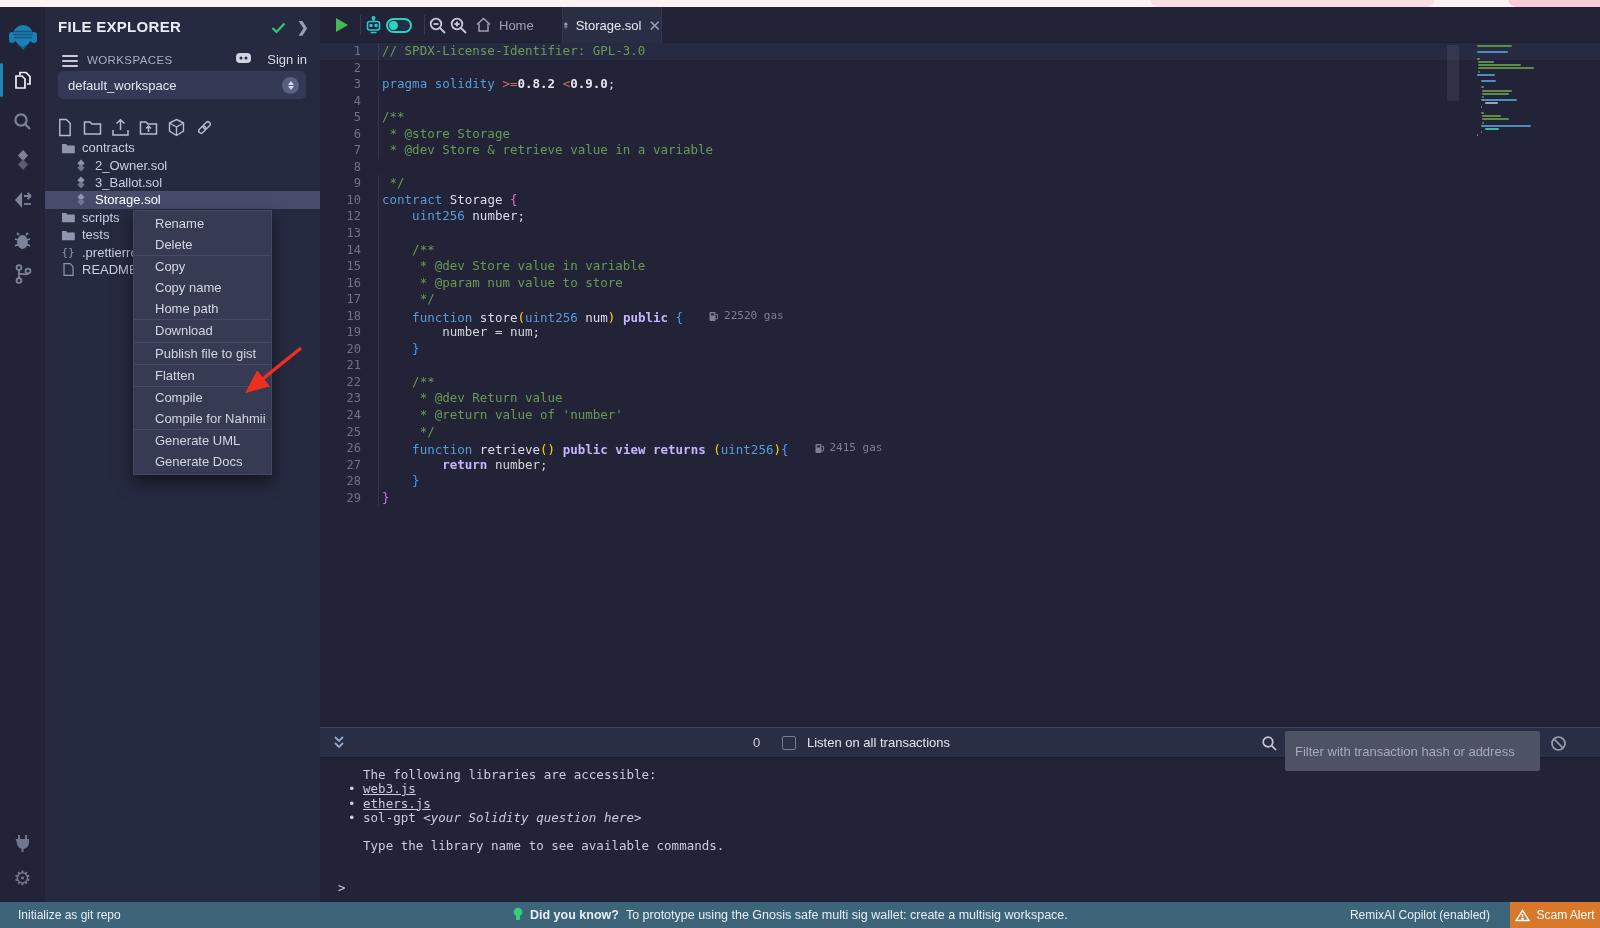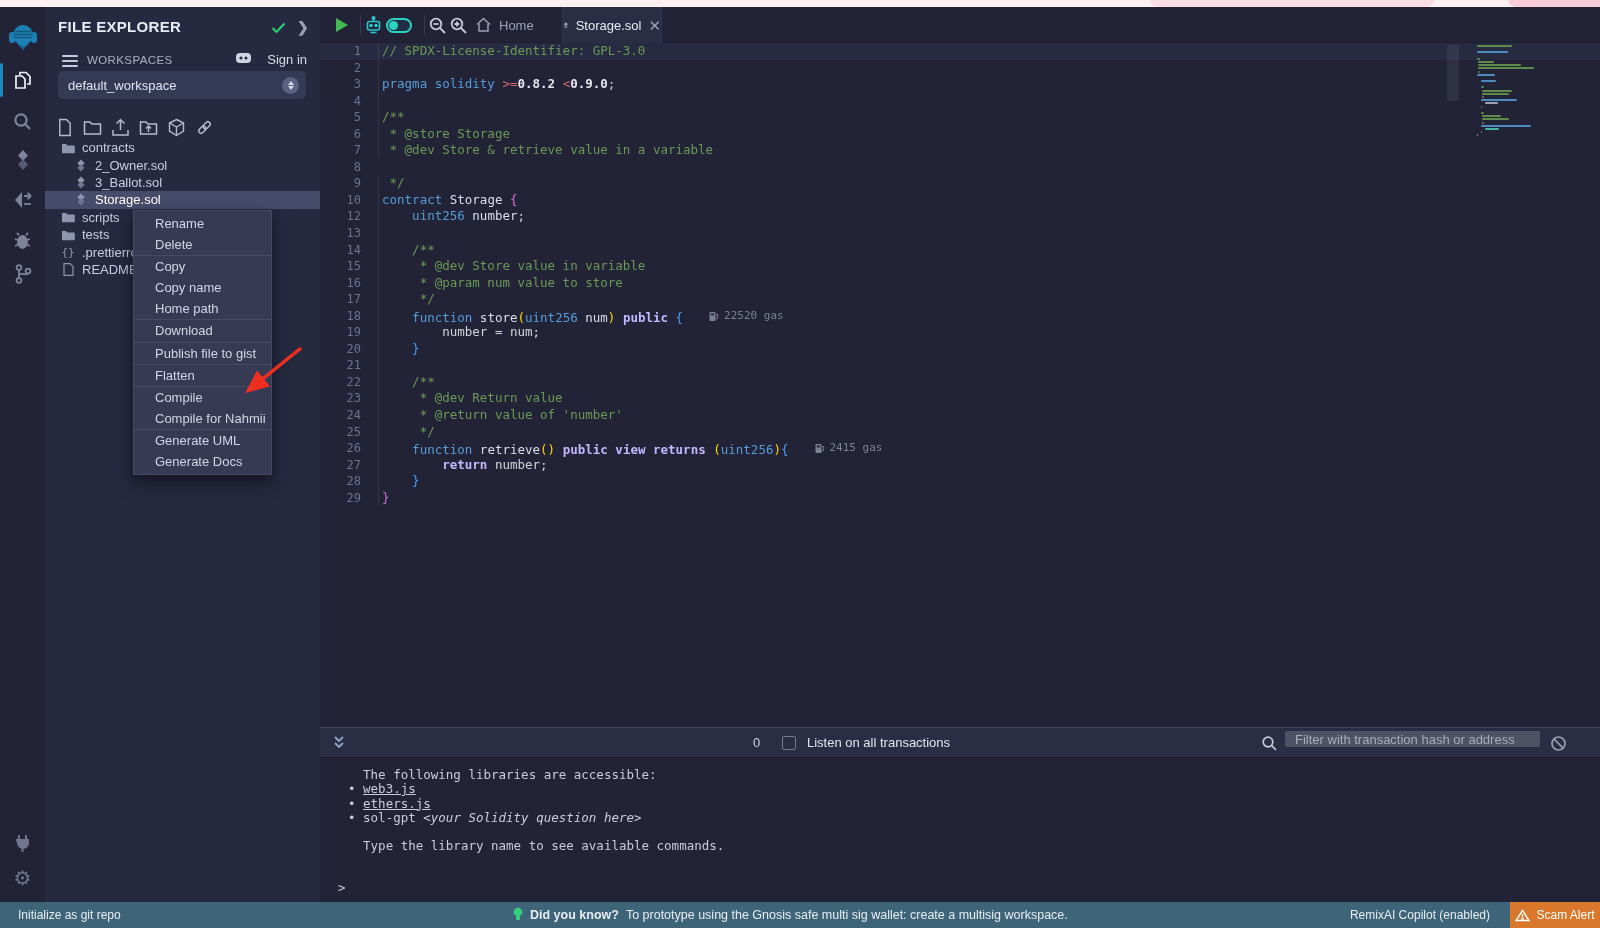--- a/index.html
+++ b/index.html
@@ -73,21 +73,21 @@
   .scroll-thumb { position:absolute; left:1127px; top:2px; width:12px; height:56px; background:rgba(170,180,210,.10); border-radius:2px;}
 
   
   .terminal { position:absolute; left:320px; top:720px; width:1280px; height:175px; background:#222336;}
   .term-head { position:absolute; left:0; top:0; width:1280px; height:31px; background:#2a2e45; border-top:1px solid #3f4460; border-bottom:1px solid #1a1d2c;}
   .term-chev { position:absolute; left:12px; top:7px;}
   .term-count { position:absolute; left:433px; right:auto; top:7px; color:#cfd3e2; font-size:13px;}
   .term-check { position:absolute; left:462px; top:8px; width:14px; height:14px; border:1px solid #767b90; border-radius:2px; background:transparent;}
   .term-listen { position:absolute; left:487px; top:7px; color:#e2e5f0; font-size:13px;}
   .term-search { position:absolute; left:941px; top:7px;}
-  .term-filter { position:absolute; left:965px; top:3px; width:255px; height:16px; background:#4d5264; border:none; border-radius:2px; color:#e6e8f2; font-size:13px; padding:0 10px; font-family:"Liberation Sans", sans-serif;}
+  .term-filter { position:absolute; left:965px; top:3px; width:255px; height:40px; background:#4d5264; border:none; border-radius:2px; color:#e6e8f2; font-size:13px; padding:0 10px; font-family:"Liberation Sans", sans-serif;}
   .term-filter::placeholder { color:#a7abbd;}
   .term-ban { position:absolute; left:1230px; top:7px;}
   .term-body { position:absolute; left:0; top:31px; width:1280px; height:144px; font-family:"DejaVu Sans Mono", monospace; font-size:12.5px; color:#c8ccde;}
   .term-lines { position:absolute; left:28px; top:10px;}
   .term-line { height:14.3px; line-height:14.3px; white-space:pre;}
   .tt-link { text-decoration:underline; color:#c8ccde;}
   .tt-it { font-style:italic;}
   .term-prompt { position:absolute; left:18px; top:122px;}
 
   

